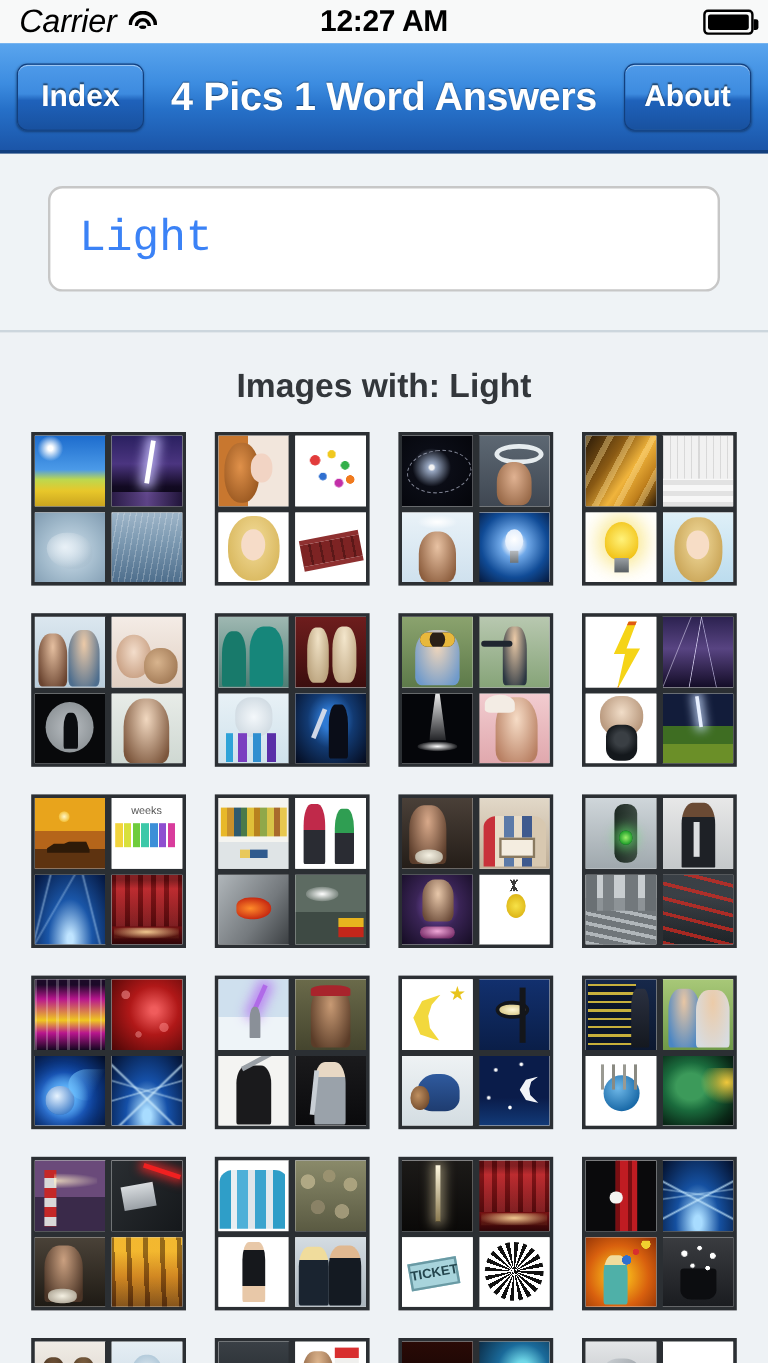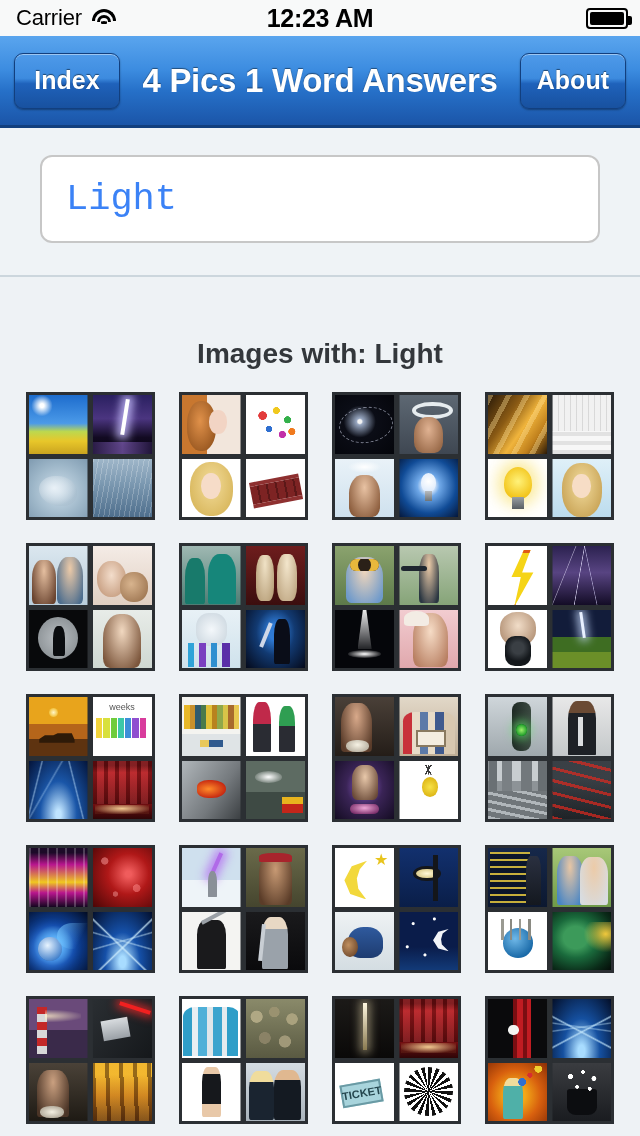--- a/index.html
+++ b/index.html
@@ -12,21 +12,21 @@
 
   
   #status-bar {
     height: 36px; width: 100%;
     background: #f8f9f9;
     display: flex; align-items: center;
     position: relative;
     font-size: 25px; color: #000;
   }
   #status-left { display: flex; align-items: center; gap: 9px; margin-left: 16px; }
-  #carrier-label { font-size: 22px; letter-spacing: -0.2px; }
+  #carrier-label { font-size: 27px; letter-spacing: -0.2px; font-style: italic; }
   .wifi { width: 26px; height: 19px; position: relative; display:block; }
   .wifi i { position: absolute; border: 3px solid #000; border-bottom: none;
             border-radius: 50% 50% 0 0 / 100% 100% 0 0; left: 50%; transform: translateX(-50%); }
   .wifi i.a { width: 24px; height: 12px; top: 0; }
   .wifi i.b { width: 14px; height: 7px;  top: 6px; }
   .wifi i.c { width: 5px;  height: 3px;  top: 12px; border-width:3px; background:#000; border-radius:50%; }
   #status-time {
     position: absolute; left: 0; right: 0; text-align: center;
     font-size: 25px; font-weight: 700; letter-spacing: -0.3px;
   }
@@ -87,22 +87,21 @@
   #search-input {
     border: none; outline: none; background: transparent;
     font-family: Liberation Mono, monospace;
     font-size: 37px; color: #3b82f6; flex: 1;
   }
 
   
   #results-heading {
     text-align: center;
     font-size: 28px; font-weight: 700; color: #33373b;
-    padding: 45px 0 22px 0;
-    margin-top: 16px;
+    padding: 29px 0 22px 0;
   }
   #grid {
     padding: 0 24px;
     display: grid;
     grid-template-columns: repeat(4, 1fr);
     row-gap: 23px;
     column-gap: 21px;
     justify-items: center;
   }
 
@@ -642,21 +641,21 @@
 
 <div id="status-bar">
   <div id="status-left">
     <span id="carrier-label">Carrier</span>
     <span class="wifi">
         <i class="a"></i>
         <i class="b"></i>
         <i class="c"></i>
       </span>
   </div>
-  <div id="status-time">12:23 AM</div>
+  <div id="status-time">12:27 AM</div>
   <div id="status-right">
     <span class="battery">
       <span class="fill"></span>
         <span class="cap"></span>
     </span>
   </div>
 </div>
 
 <div id="nav-bar">
   <div id="nav-title">4 Pics 1 Word Answers</div>

